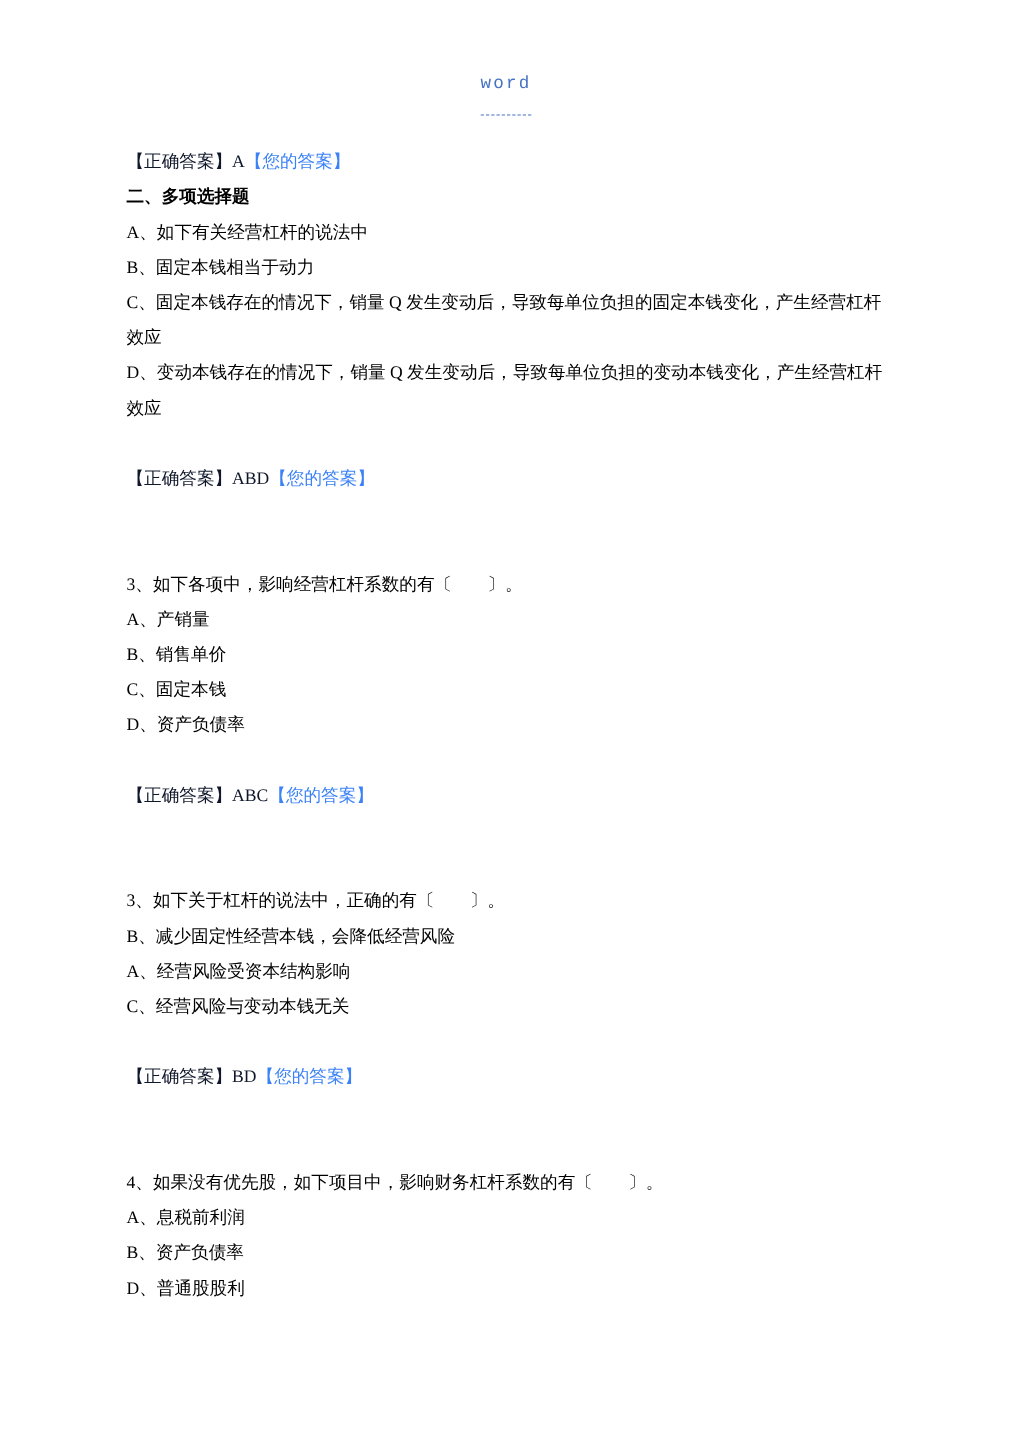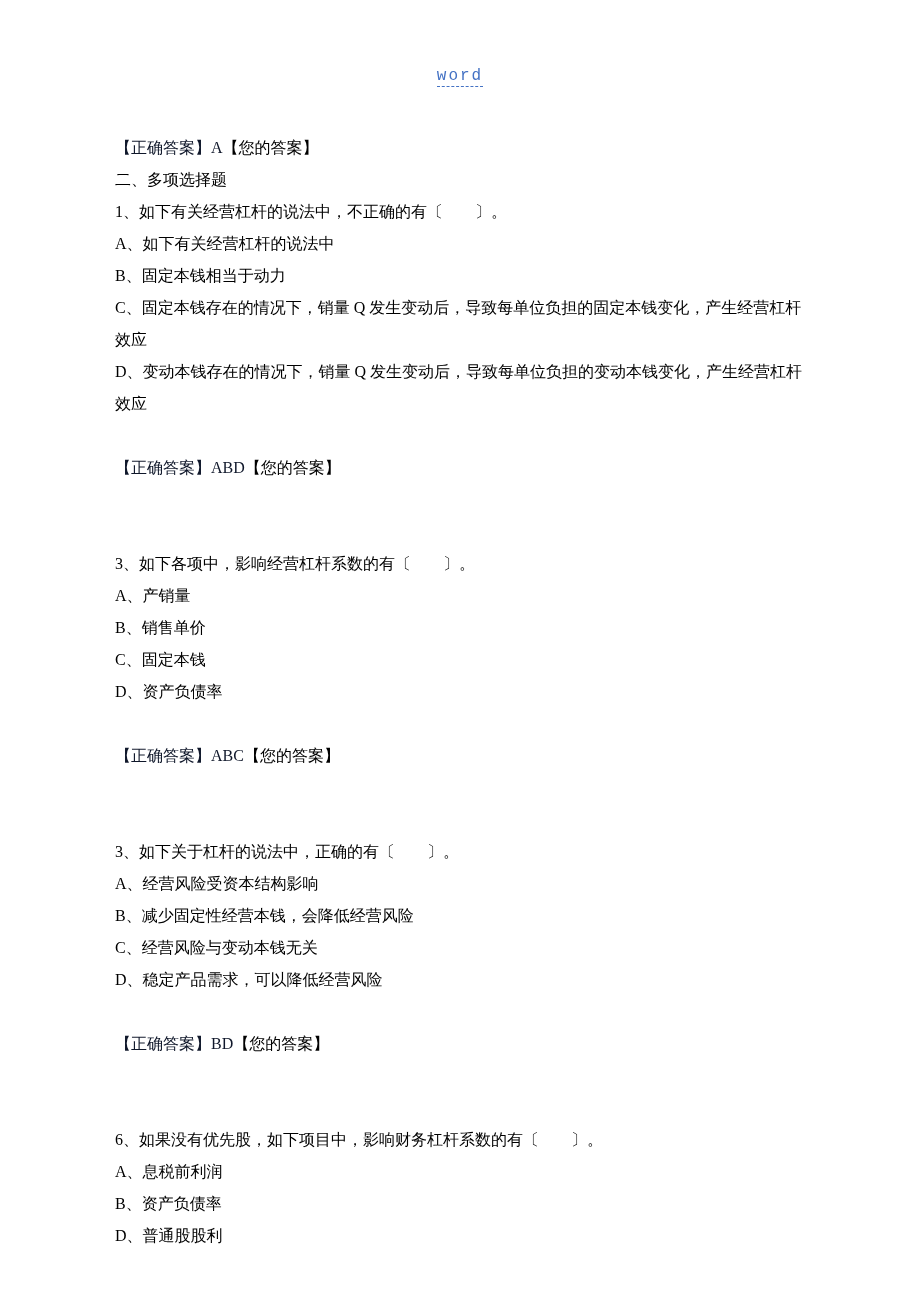--- a/index.html
+++ b/index.html
@@ -22,30 +22,30 @@
   .header {
     text-align: center;
     color: #4472c4;
     font-size: 16px;
     letter-spacing: 2px;
     font-family: "Courier New", monospace;
     margin-bottom: 40px;
   }
   .header span {
     border-bottom: 1px dashed #4472c4;
-    padding-bottom: 1px;
+    padding-bottom: 19px;
   }
   .correct {
     color: #0f172a;
   }
   .your-answer {
-    color: #000000;
+    color: #3b82f6;
   }
   .section-title {
-    font-weight: normal;
+    font-weight: bold;
   }
   .gap {
     height: 32px;
   }
   .big-gap {
     height: 64px;
   }
   .line {
     display: block;
   }
@@ -57,21 +57,20 @@
   <div class="header">
     <span>word</span>
   </div>
 
   <div class="line">
     <span class="correct">【正确答案】</span><span class="correct">A</span><span class="your-answer">【您的答案】</span>
   </div>
 
   <div class="line section-title">二、多项选择题</div>
 
-  <div class="line">1、如下有关经营杠杆的说法中，不正确的有〔　　〕。</div>
   <div class="line">A、如下有关经营杠杆的说法中</div>
   <div class="line">B、固定本钱相当于动力</div>
   <div class="line">C、固定本钱存在的情况下，销量 Q 发生变动后，导致每单位负担的固定本钱变化，产生经营杠杆效应</div>
   <div class="line">D、变动本钱存在的情况下，销量 Q 发生变动后，导致每单位负担的变动本钱变化，产生经营杠杆效应</div>
   <div class="gap"></div>
   <div class="line">
     <span class="correct">【正确答案】</span><span class="correct">ABD</span><span class="your-answer">【您的答案】</span>
   </div>
   <div class="big-gap"></div>
 
@@ -80,29 +79,28 @@
   <div class="line">B、销售单价</div>
   <div class="line">C、固定本钱</div>
   <div class="line">D、资产负债率</div>
   <div class="gap"></div>
   <div class="line">
     <span class="correct">【正确答案】</span><span class="correct">ABC</span><span class="your-answer">【您的答案】</span>
   </div>
   <div class="big-gap"></div>
 
   <div class="line">3、如下关于杠杆的说法中，正确的有〔　　〕。</div>
+  <div class="line">B、减少固定性经营本钱，会降低经营风险</div>
   <div class="line">A、经营风险受资本结构影响</div>
-  <div class="line">B、减少固定性经营本钱，会降低经营风险</div>
   <div class="line">C、经营风险与变动本钱无关</div>
-  <div class="line">D、稳定产品需求，可以降低经营风险</div>
   <div class="gap"></div>
   <div class="line">
     <span class="correct">【正确答案】</span><span class="correct">BD</span><span class="your-answer">【您的答案】</span>
   </div>
   <div class="big-gap"></div>
 
-  <div class="line">6、如果没有优先股，如下项目中，影响财务杠杆系数的有〔　　〕。</div>
+  <div class="line">4、如果没有优先股，如下项目中，影响财务杠杆系数的有〔　　〕。</div>
   <div class="line">A、息税前利润</div>
   <div class="line">B、资产负债率</div>
   <div class="line">D、普通股股利</div>
   <div class="gap"></div>
 
 </div>
 
 </body></html>

